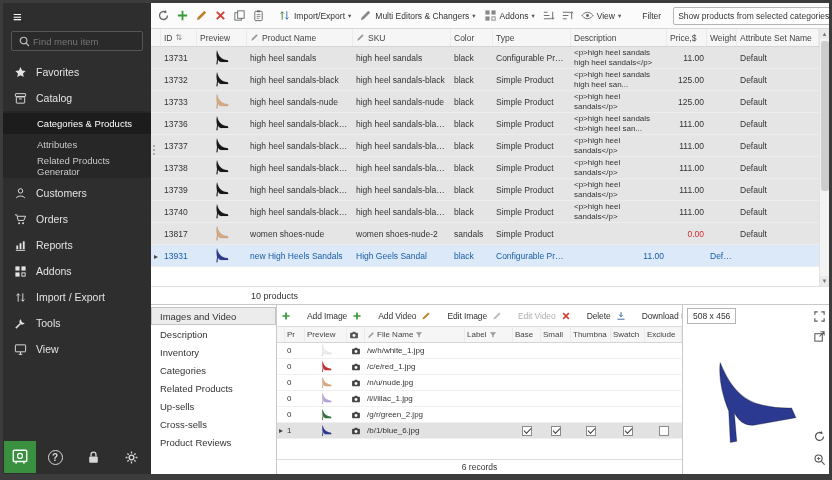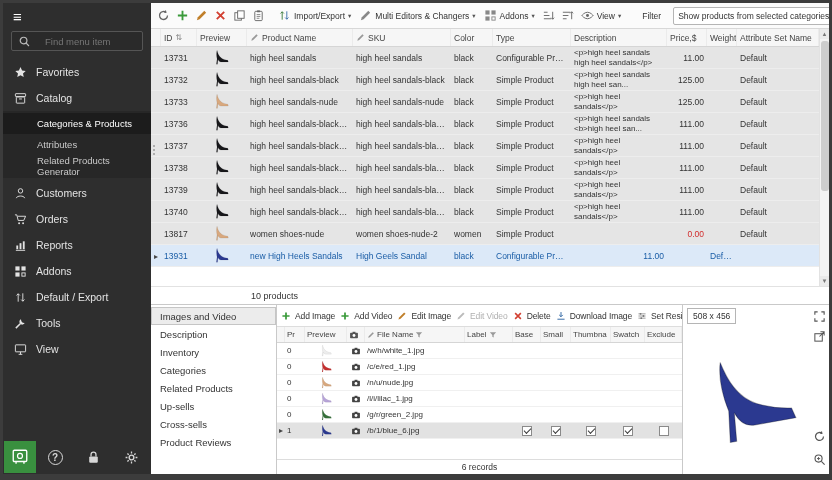--- a/index.html
+++ b/index.html
@@ -3,21 +3,21 @@
 <meta charset="utf-8">
 <style>
 *{margin:0;padding:0;box-sizing:border-box}
 html,body{width:832px;height:480px;overflow:hidden;background:#3c3c3c}
 body{font-family:"Liberation Sans",sans-serif;font-size:10px;color:#333}
 .app{width:832px;height:480px;border:3px solid #3c3c3c;border-bottom-width:6px;display:flex;background:#fff}
 
 
 .sidebar{width:148px;background:#2e2e2e;color:#ddd;display:flex;flex-direction:column;flex-shrink:0}
 .hamburger{height:26px;display:flex;align-items:center;padding:0 10px;font-size:15px;color:#fff;cursor:pointer}
-.search-box{margin:2px 8px 8px;display:flex;align-items:center;gap:14px;border:1px solid #555;border-radius:2px;height:20px;padding:0 6px;background:#2a2a2a}
+.search-box{margin:2px 8px 8px;display:flex;align-items:center;gap:2px;border:1px solid #555;border-radius:2px;height:20px;padding:0 6px;background:#2a2a2a}
 .search-box input{background:transparent;border:0;outline:none;color:#ccc;font-size:9.5px;width:100%;font-family:"Liberation Sans",sans-serif}
 .nav-item{height:26px;display:flex;align-items:center;gap:9px;padding:0 11px;font-size:10.5px;cursor:pointer;color:#e3e3e3}
 .subgroup{background:#272727;padding:2px 0;margin-bottom:2px}
 .subitem{height:21px;display:flex;align-items:center;padding:0 8px 0 34px;font-size:9.5px;color:#c9c9c9;cursor:pointer}
 .subitem.selected{background:#1c1c1c;color:#fff}
 .sidebar-bottom{margin-top:auto;display:flex;align-items:center;height:34px}
 .safe-tile{width:32px;height:32px;margin-left:1px;background:#39903f;display:flex;align-items:center;justify-content:center;cursor:pointer}
 .sb-icons{flex:1;display:flex;justify-content:space-around;align-items:center;color:#d8d8d8}
 .help-circle{width:15px;height:15px;border:1.3px solid #d8d8d8;border-radius:50%;display:flex;align-items:center;justify-content:center;font-size:10px;font-weight:bold;cursor:pointer}
 .ic{width:13px;height:13px;display:inline-block;vertical-align:middle;flex-shrink:0}
@@ -63,21 +63,21 @@
 .grip i{width:2px;height:2px;border-radius:50%;background:#9a9a9a}
 .gfooter{height:18px;display:flex;align-items:center;padding-left:100px;font-size:9px;color:#333;background:#fff;border-bottom:1px solid #c9c9c9}
 
 
 .bottom{flex:1;display:flex;min-height:0}
 .tabs{width:126px;border-right:1px solid #c9c9c9;padding:2px 0;background:#fff;overflow:hidden}
 .tab{height:18px;display:flex;align-items:center;padding:0 8px;font-size:9.5px;color:#333;border:1px solid transparent;cursor:pointer}
 .tab.selected{background:#ececec;border-color:#c5c5c5;font-weight:normal}
 .bottom-main{flex:1;display:flex;flex-direction:column;min-width:0;border-right:1px solid #c9c9c9}
 .img-toolbar{height:22px;display:flex;align-items:center;gap:5px;padding:0 4px;border-bottom:1px solid #ddd;font-size:8.5px;white-space:nowrap;overflow:hidden;letter-spacing:-.1px}
-.img-tbtn{display:flex;align-items:center;gap:4px;cursor:pointer}
+.img-tbtn{display:flex;align-items:center;gap:16px;cursor:pointer}
 .img-tbtn.disabled{color:#b0b0b0}
 .img-tbtn .ic{width:10px;height:10px}
 .images-grid{--icols:8px 20px 42px 18px 100px 48px 28px 30px 40px 34px 1fr}
 .iheader,.irow{display:grid;grid-template-columns:var(--icols);align-items:center;font-size:8px}
 .iheader{height:16px;background:#f6f6f6;border-bottom:1px solid #d5d5d5;color:#444}
 .iheader>div{padding:0 2px;display:flex;align-items:center;gap:2px;height:100%;border-right:1px solid #ebebeb;overflow:hidden;white-space:nowrap}
 .irow{height:16px;border-bottom:1px solid #f0f0f0;cursor:pointer;background:#fff}
 .irow>div{padding:0 2px;overflow:hidden;white-space:nowrap;text-overflow:ellipsis}
 .irow.selected{background:#e2e2e2}
 .c-chk{display:flex;justify-content:center}
@@ -165,21 +165,21 @@
           <rect x="1.5" y="8" width="4.5" height="4.5" fill="currentColor"></rect>
           <rect x="8.5" y="8.5" width="3.5" height="3.5" fill="none" stroke="currentColor"></rect>
         </svg>
       <span>Addons</span>
     </div>
     <div class="nav-item">
       <svg class="ic" viewBox="0 0 14 14">
           <path d="M4.5 11.5V3M4.5 3L2.7 4.8M4.5 3l1.8 1.8" fill="none" stroke="currentColor"></path>
           <path d="M9.5 2.5V11M9.5 11L7.7 9.2M9.5 11l1.8-1.8" fill="none" stroke="currentColor"></path>
         </svg>
-      <span>Default / Export</span>
+      <span>Import / Export</span>
     </div>
     <div class="nav-item">
       <svg class="ic" viewBox="0 0 14 14">
           <path d="M2 12l5-5" stroke="currentColor" stroke-width="1.6"></path>
           <path d="M7.5 2.5a3 3 0 1 0 4 4l-2.1-.4-1.5-1.5z" fill="currentColor"></path>
         </svg>
       <span>Tools</span>
     </div>
     <div class="nav-item">
       <svg class="ic" viewBox="0 0 14 14">
@@ -496,21 +496,21 @@
             <div class="prow" style="--shoe: #d8a87e;">
               <div class="c-exp"><span class="exp">▸</span></div>
               <div>13817</div>
               <div class="c-prev">
                 <svg class="shoe" viewBox="0 0 40 40">
                   <path class="body" d="M9 3 C10.5 10 13 17 20 21 C24 23 29 24.5 33 25 L34 29 L18 29 C14 29 12 26 11 23 L10 34 L7.5 34 L9 22 C7.5 15 7.5 8 9 3 Z"></path>
                 </svg>
               </div>
               <div>women shoes-nude</div>
               <div>women shoes-nude-2</div>
-              <div>women</div>
+              <div>sandals</div>
               <div>Simple Product</div>
               <div class="c-desc"></div>
               <div class="c-price zero">0.00</div>
               <div></div>
               <div>Default</div>
             </div>
 
             <div class="prow selected" style="--shoe: #2b3990;">
               <div class="c-exp"><span class="exp">▸</span></div>
               <div>13931</div>

